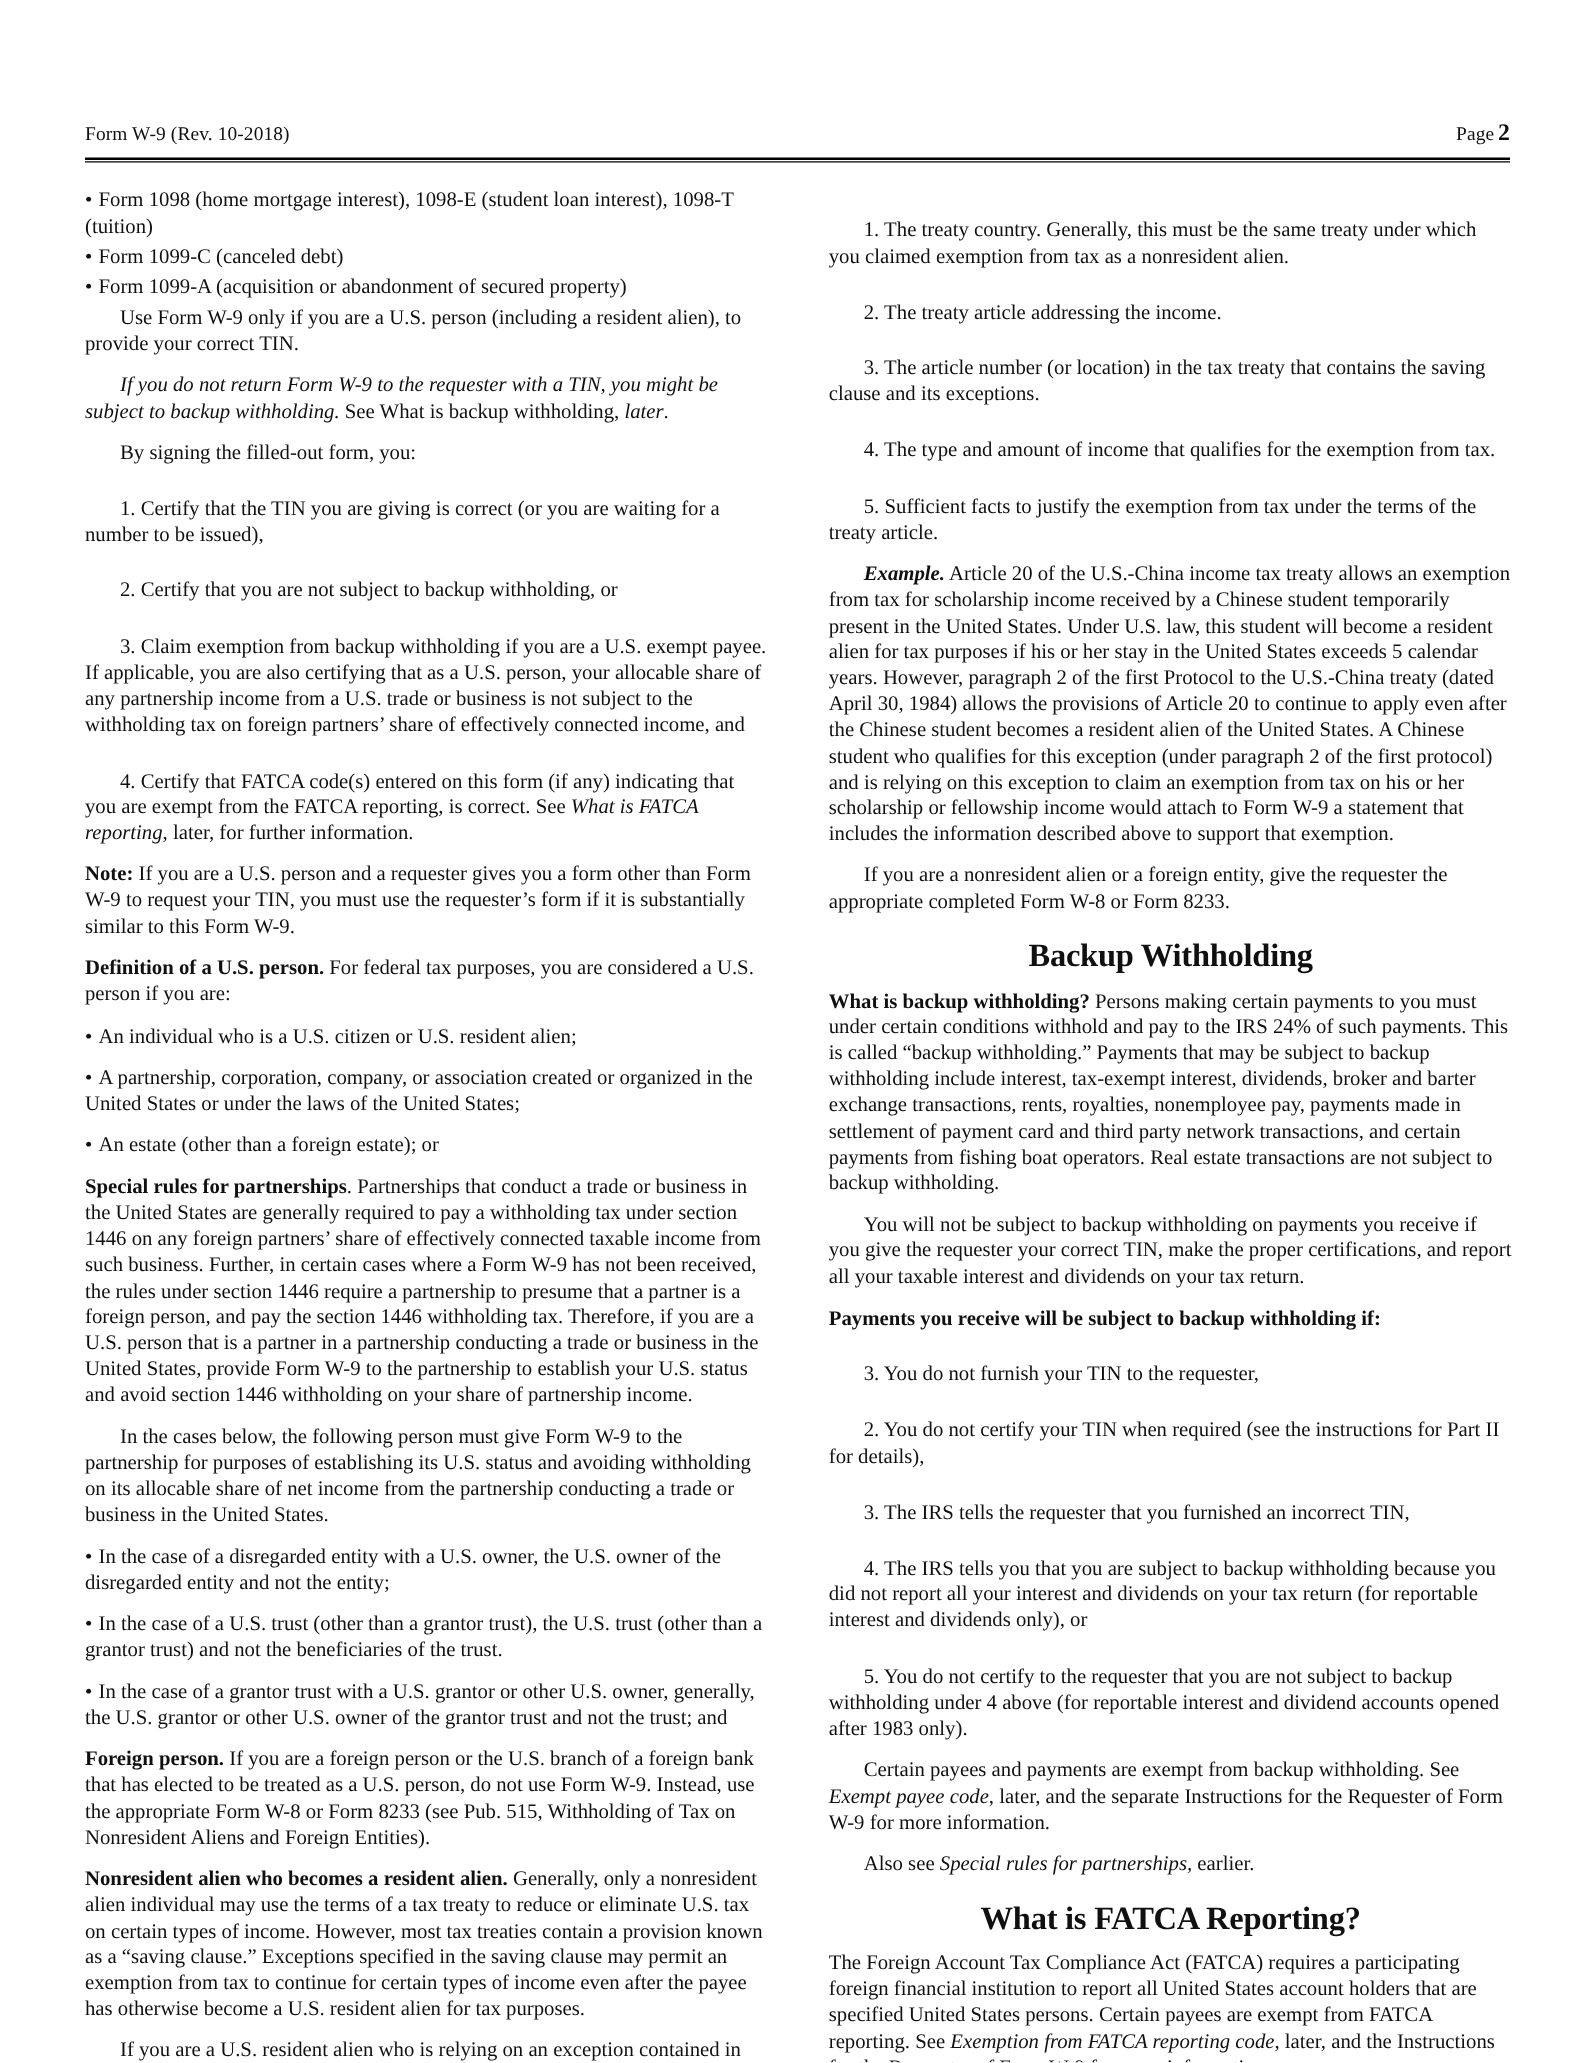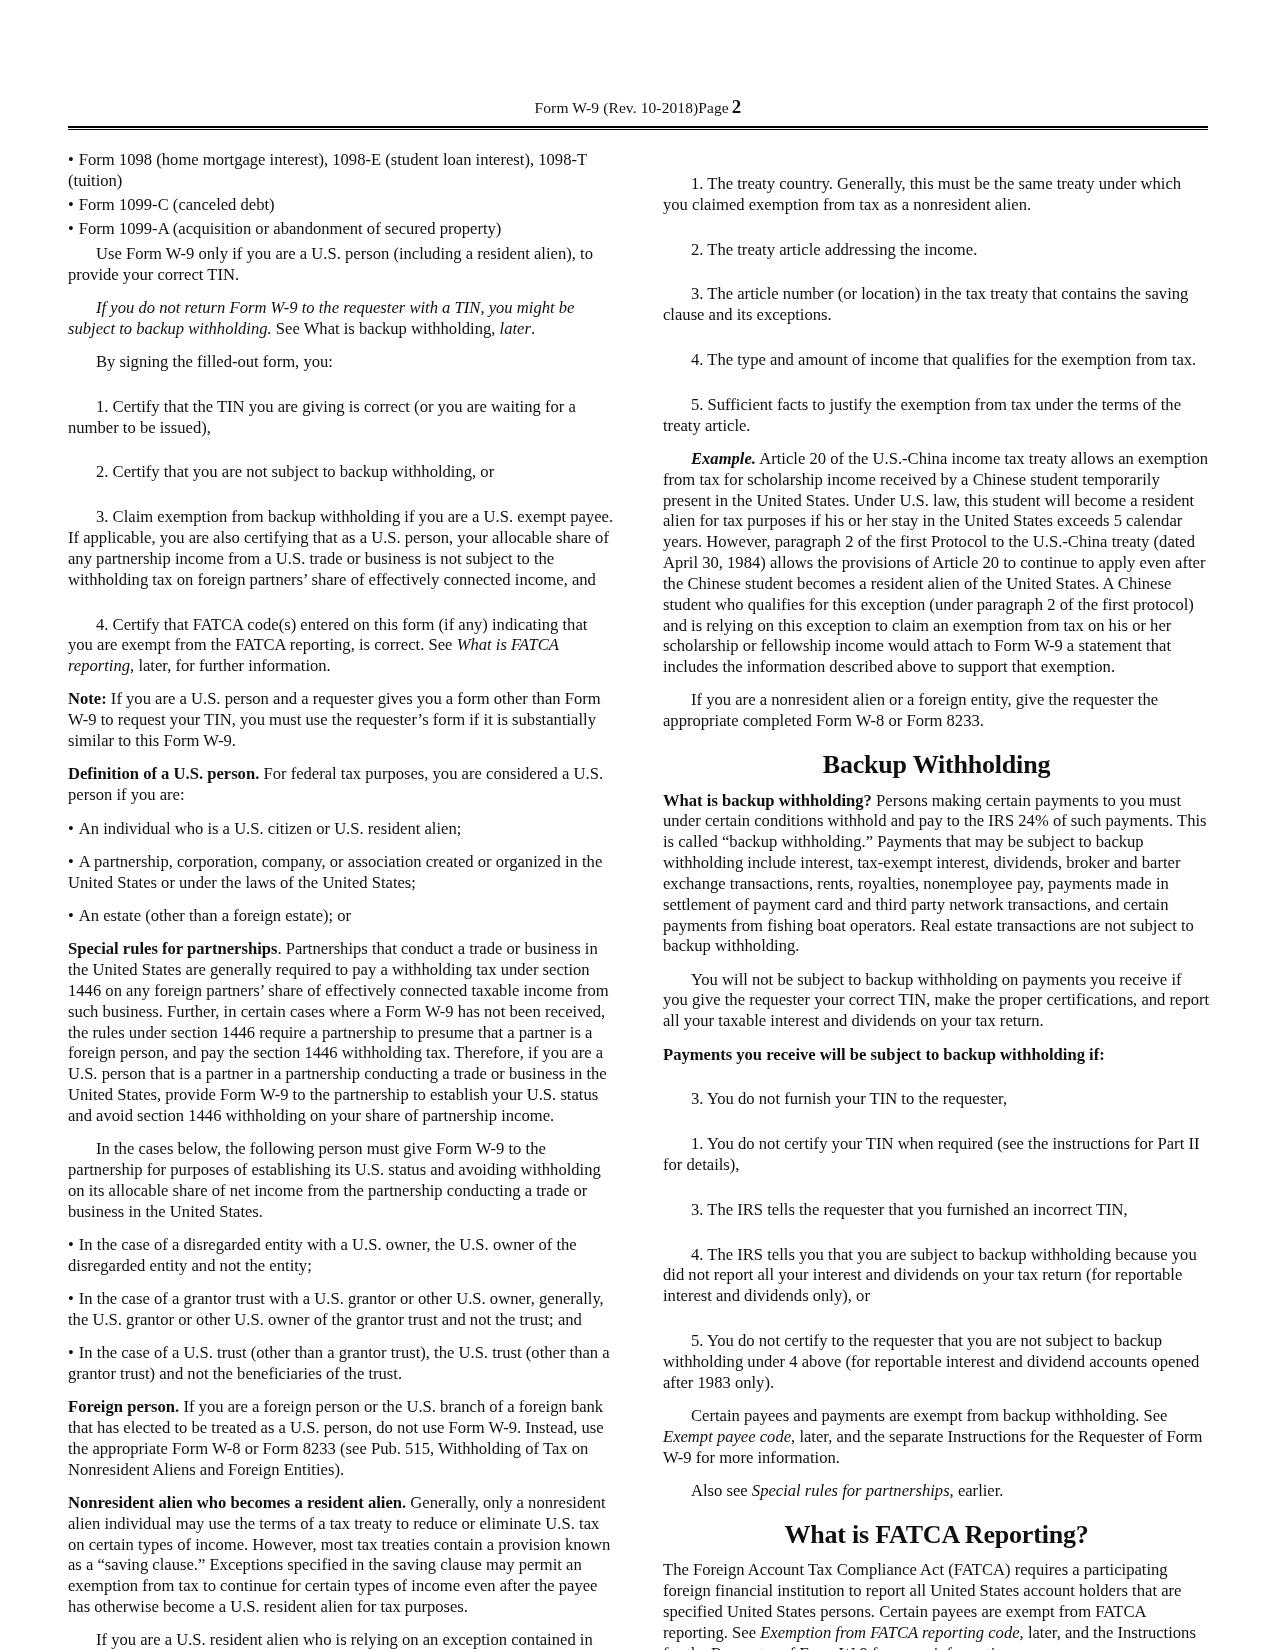--- a/index.html
+++ b/index.html
@@ -19,21 +19,21 @@
     overflow: hidden;
   }
 
   
   .header {
     position: absolute;
     left: 68px;
     top: 96px;
     width: 1140px;
     display: flex;
-    justify-content: center;
+    justify-content: space-between;
     align-items: baseline;
     font-size: 15.5px;
   }
   .header-left { letter-spacing: 0.1px; }
   .header-right { letter-spacing: 0.1px; }
   .page-num {
     font-weight: bold;
     font-size: 19px;
     margin-left: 3px;
   }
@@ -148,24 +148,24 @@
 
       <p class="bullet gap-before"><span class="b-dot">•</span><span>An estate (other than a foreign estate); or</span></p>
 
 
       <p class="para gap-before"><b>Special rules for partnerships</b><span>. Partnerships that conduct a trade or business in the United States are generally required to pay a withholding tax under section 1446 on any foreign partners’ share of effectively connected taxable income from such business. Further, in certain cases where a Form W-9 has not been received, the rules under section 1446 require a partnership to presume that a partner is a foreign person, and pay the section 1446 withholding tax. Therefore, if you are a U.S. person that is a partner in a partnership conducting a trade or business in the United States, provide Form W-9 to the partnership to establish your U.S. status and avoid section 1446 withholding on your share of partnership income.</span></p>
 
       <p class="para indent gap-before">In the cases below, the following person must give Form W-9 to the partnership for purposes of establishing its U.S. status and avoiding withholding on its allocable share of net income from the partnership conducting a trade or business in the United States.</p>
 
       <p class="bullet gap-before"><span class="b-dot">•</span><span>In the case of a disregarded entity with a U.S. owner, the U.S. owner of the disregarded entity and not the entity;</span></p>
 
+      <p class="bullet gap-before"><span class="b-dot">•</span><span>In the case of a U.S. trust (other than a grantor trust), the U.S. trust (other than a grantor trust) and not the beneficiaries of the trust.</span></p>
+
       <p class="bullet gap-before"><span class="b-dot">•</span><span>In the case of a grantor trust with a U.S. grantor or other U.S. owner, generally, the U.S. grantor or other U.S. owner of the grantor trust and not the trust; and</span></p>
 
-      <p class="bullet gap-before"><span class="b-dot">•</span><span>In the case of a U.S. trust (other than a grantor trust), the U.S. trust (other than a grantor trust) and not the beneficiaries of the trust.</span></p>
-
       <p class="para gap-before"><b>Foreign person.</b><span> If you are a foreign person or the U.S. branch of a foreign bank that has elected to be treated as a U.S. person, do not use Form W-9. Instead, use the appropriate Form W-8 or Form 8233 (see Pub. 515, Withholding of Tax on Nonresident Aliens and Foreign Entities).</span></p>
 
       <p class="para gap-before"><b>Nonresident alien who becomes a resident alien.</b><span> Generally, only a nonresident alien individual may use the terms of a tax treaty to reduce or eliminate U.S. tax on certain types of income. However, most tax treaties contain a provision known as a “saving clause.” Exceptions specified in the saving clause may permit an exemption from tax to continue for certain types of income even after the payee has otherwise become a U.S. resident alien for tax purposes.</span></p>
 
       <p class="para indent gap-before">If you are a U.S. resident alien who is relying on an exception contained in the saving clause of a tax treaty to claim an exemption from U.S. tax on certain types of income, you must attach a statement to Form W-9 that specifies the following five items.</p>
 
     </div>
 
     <div class="col">
 
@@ -186,21 +186,21 @@
       <h2 class="section">Backup Withholding</h2>
 
       <p class="para"><b>What is backup withholding?</b><span> Persons making certain payments to you must under certain conditions withhold and pay to the IRS 24% of such payments. This is called “backup withholding.” Payments that may be subject to backup withholding include interest, tax-exempt interest, dividends, broker and barter exchange transactions, rents, royalties, nonemployee pay, payments made in settlement of payment card and third party network transactions, and certain payments from fishing boat operators. Real estate transactions are not subject to backup withholding.</span></p>
 
       <p class="para indent gap-before">You will not be subject to backup withholding on payments you receive if you give the requester your correct TIN, make the proper certifications, and report all your taxable interest and dividends on your tax return.</p>
 
       <p class="para gap-before"><b>Payments you receive will be subject to backup withholding if:</b></p>
 
       <p class="numitem gap-before">3. You do not furnish your TIN to the requester,</p>
 
-      <p class="numitem gap-before">1. You do not certify your TIN when required (see the instructions for Part II for details),</p>
+      <p class="numitem gap-before">2. You do not certify your TIN when required (see the instructions for Part II for details),</p>
 
       <p class="numitem gap-before">3. The IRS tells the requester that you furnished an incorrect TIN,</p>
 
       <p class="numitem gap-before">4. The IRS tells you that you are subject to backup withholding because you did not report all your interest and dividends on your tax return (for reportable interest and dividends only), or</p>
 
       <p class="numitem gap-before">5. You do not certify to the requester that you are not subject to backup withholding under 4 above (for reportable interest and dividend accounts opened after 1983 only).</p>
 
       <p class="para indent gap-before"><span>Certain payees and payments are exempt from backup withholding. See </span><i>Exempt payee code</i><span>, later, and the separate Instructions for the Requester of Form W-9 for more information.</span></p>
 
       <p class="para indent gap-before"><span>Also see </span><i>Special rules for partnerships,</i><span> earlier.</span></p>

